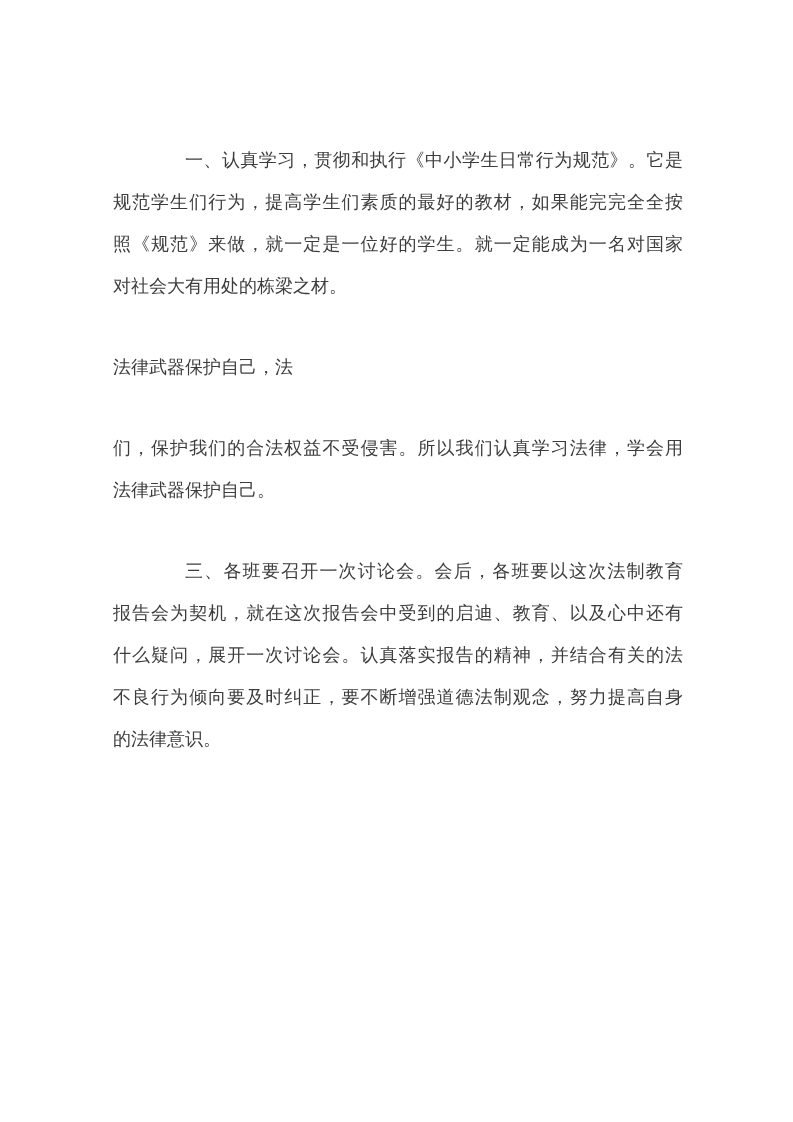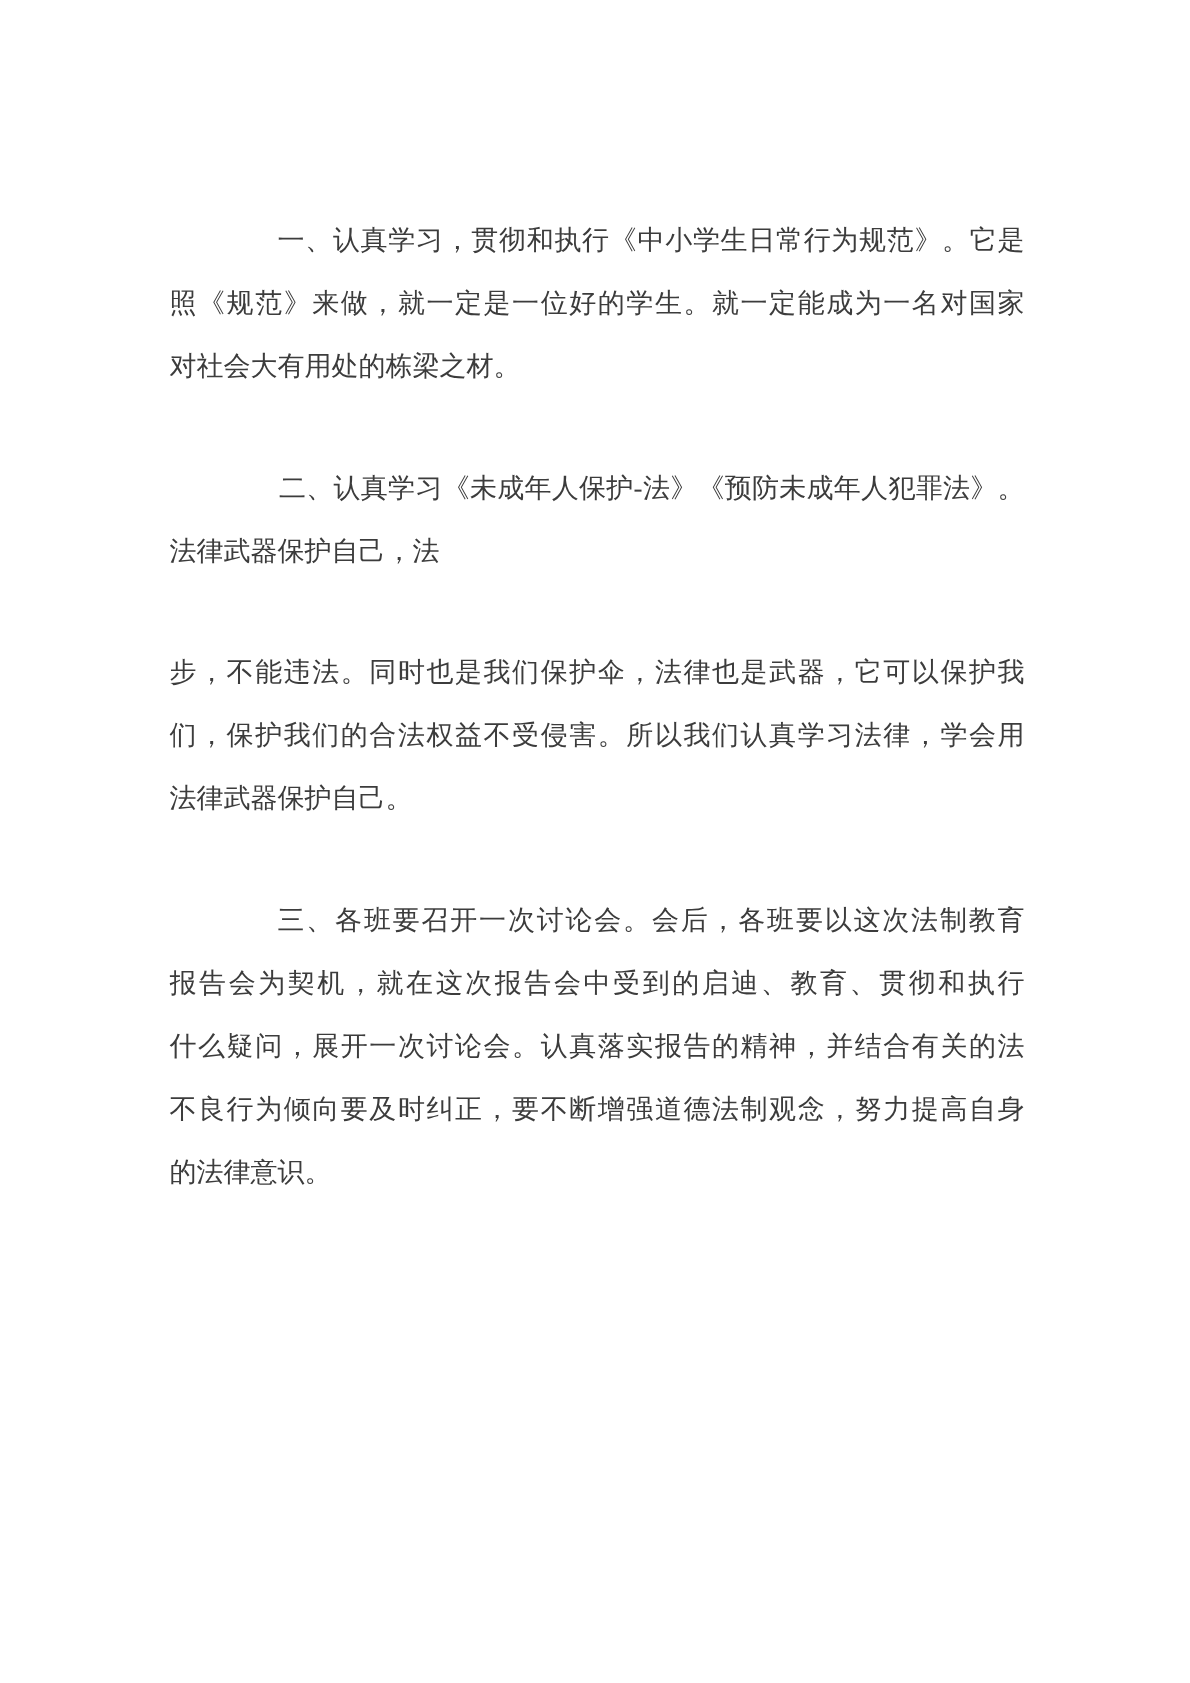--- a/index.html
+++ b/index.html
@@ -45,33 +45,32 @@
     text-align-last: left;
   }
 </style>
 </head>
 <body>
 
 <div class="page">
   <div class="text-block">
       <div class="paragraph">
         <div class="line justify" style="padding-left: 72px;">一、认真学习，贯彻和执行《中小学生日常行为规范》。它是</div>
+        <div class="line justify">规范学生们行为，提高学生们素质的最好的教材，如果能完完全全按</div>
         <div class="line justify">照《规范》来做，就一定是一位好的学生。就一定能成为一名对国家</div>
         <div class="line plain">对社会大有用处的栋梁之材。</div>
       </div>
       <div class="paragraph">
-        <div class="line justify" style="padding-left: 73px;">二、认真学习《未成年人保护-法》《预防未成年人犯罪法》。</div>
         <div class="line plain">法律武器保护自己，法</div>
       </div>
       <div class="paragraph">
-        <div class="line justify">步，不能违法。同时也是我们保护伞，法律也是武器，它可以保护我</div>
         <div class="line justify">们，保护我们的合法权益不受侵害。所以我们认真学习法律，学会用</div>
         <div class="line plain">法律武器保护自己。</div>
       </div>
       <div class="paragraph">
         <div class="line justify" style="padding-left: 72px;">三、各班要召开一次讨论会。会后，各班要以这次法制教育</div>
-        <div class="line justify">报告会为契机，就在这次报告会中受到的启迪、教育、贯彻和执行</div>
+        <div class="line justify">报告会为契机，就在这次报告会中受到的启迪、教育、以及心中还有</div>
         <div class="line justify">什么疑问，展开一次讨论会。认真落实报告的精神，并结合有关的法</div>
         <div class="line justify">不良行为倾向要及时纠正，要不断增强道德法制观念，努力提高自身</div>
         <div class="line plain">的法律意识。</div>
       </div>
     </div>
 </div>
 
 </body></html>

